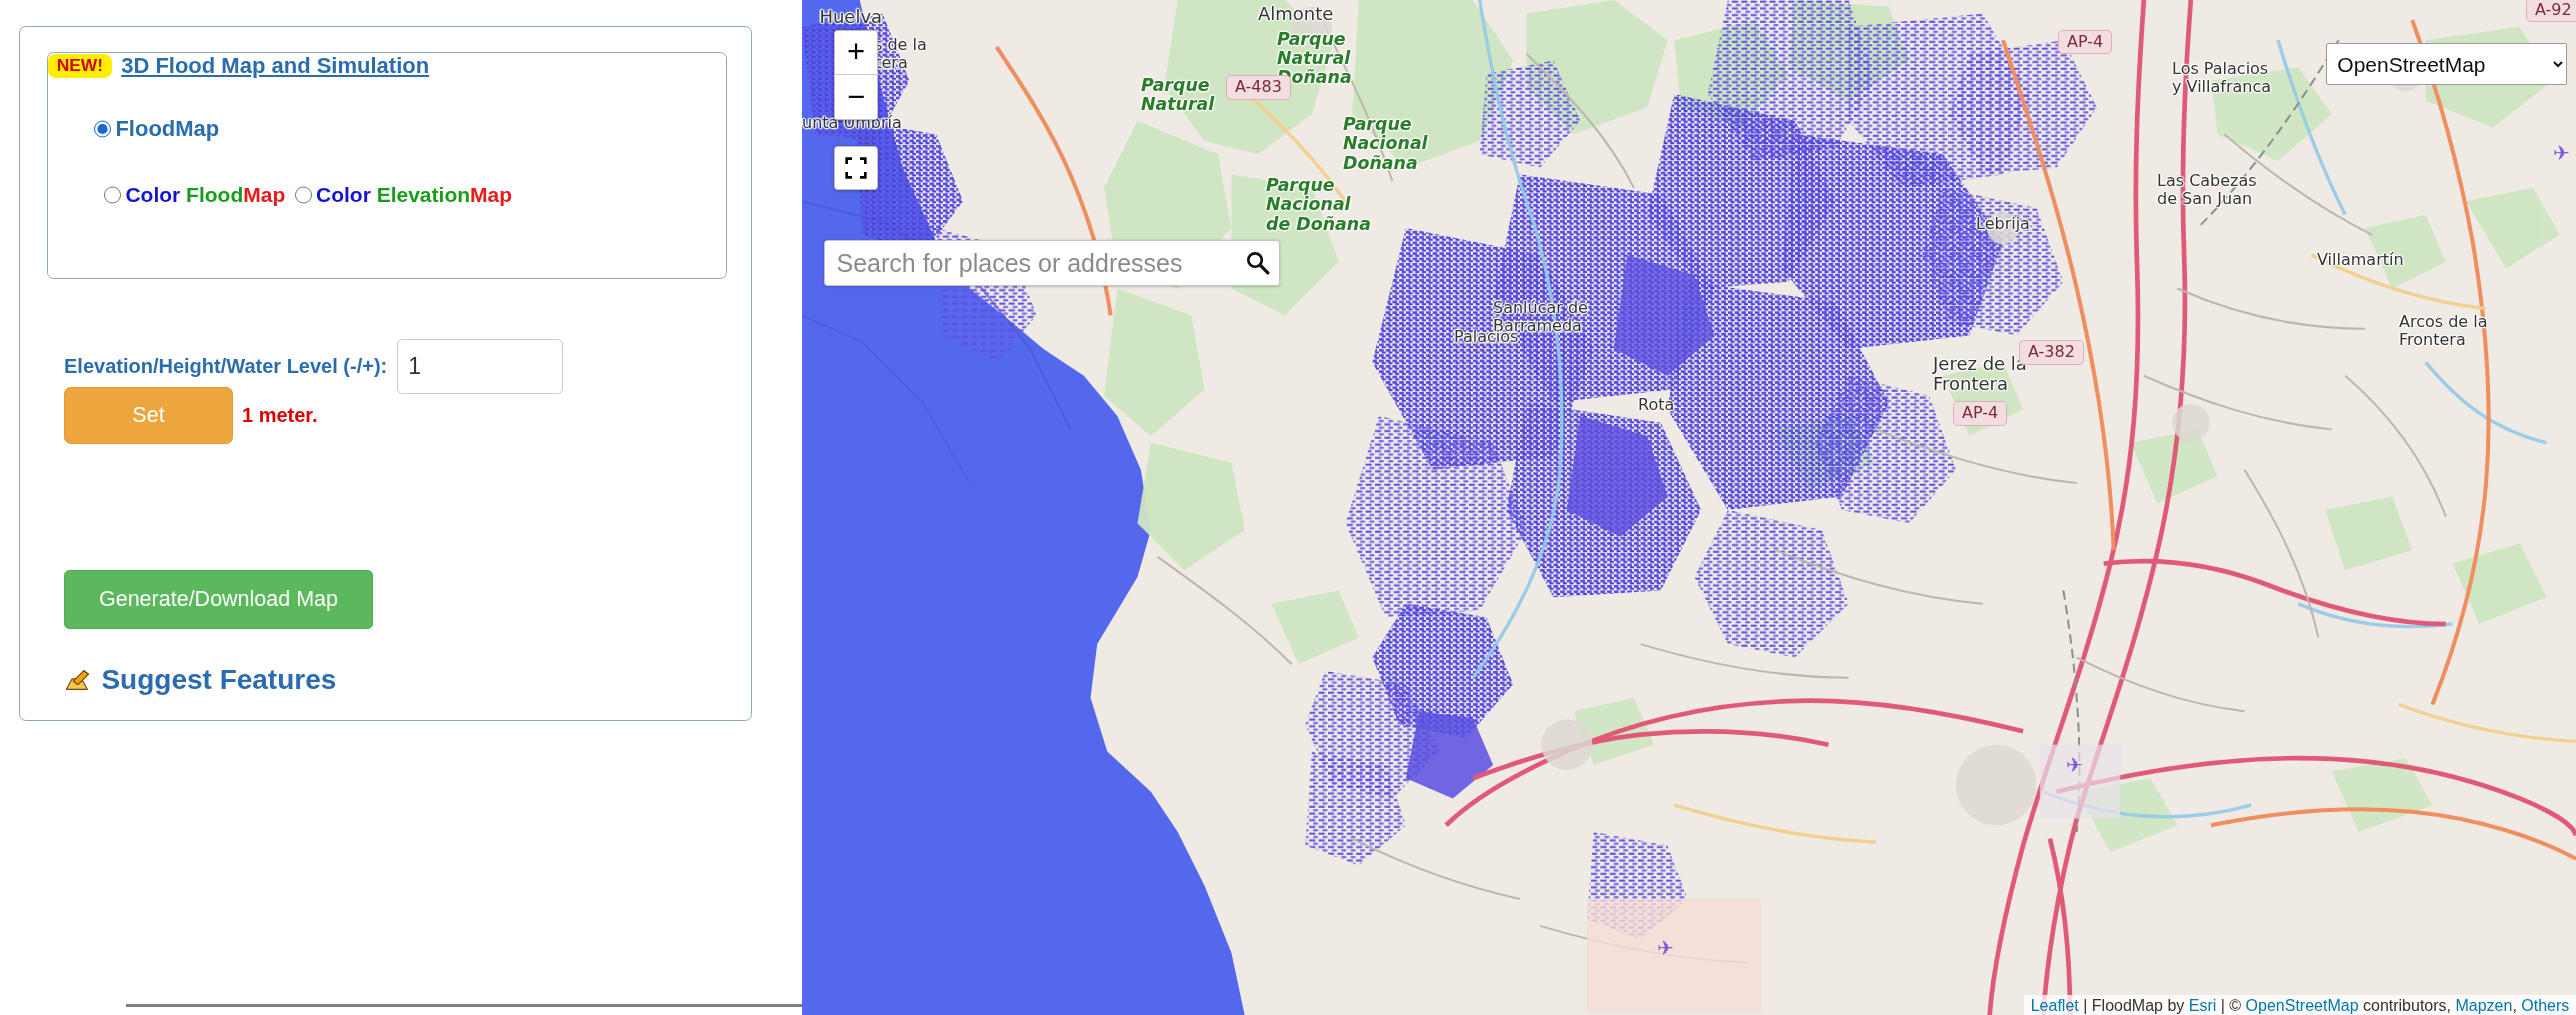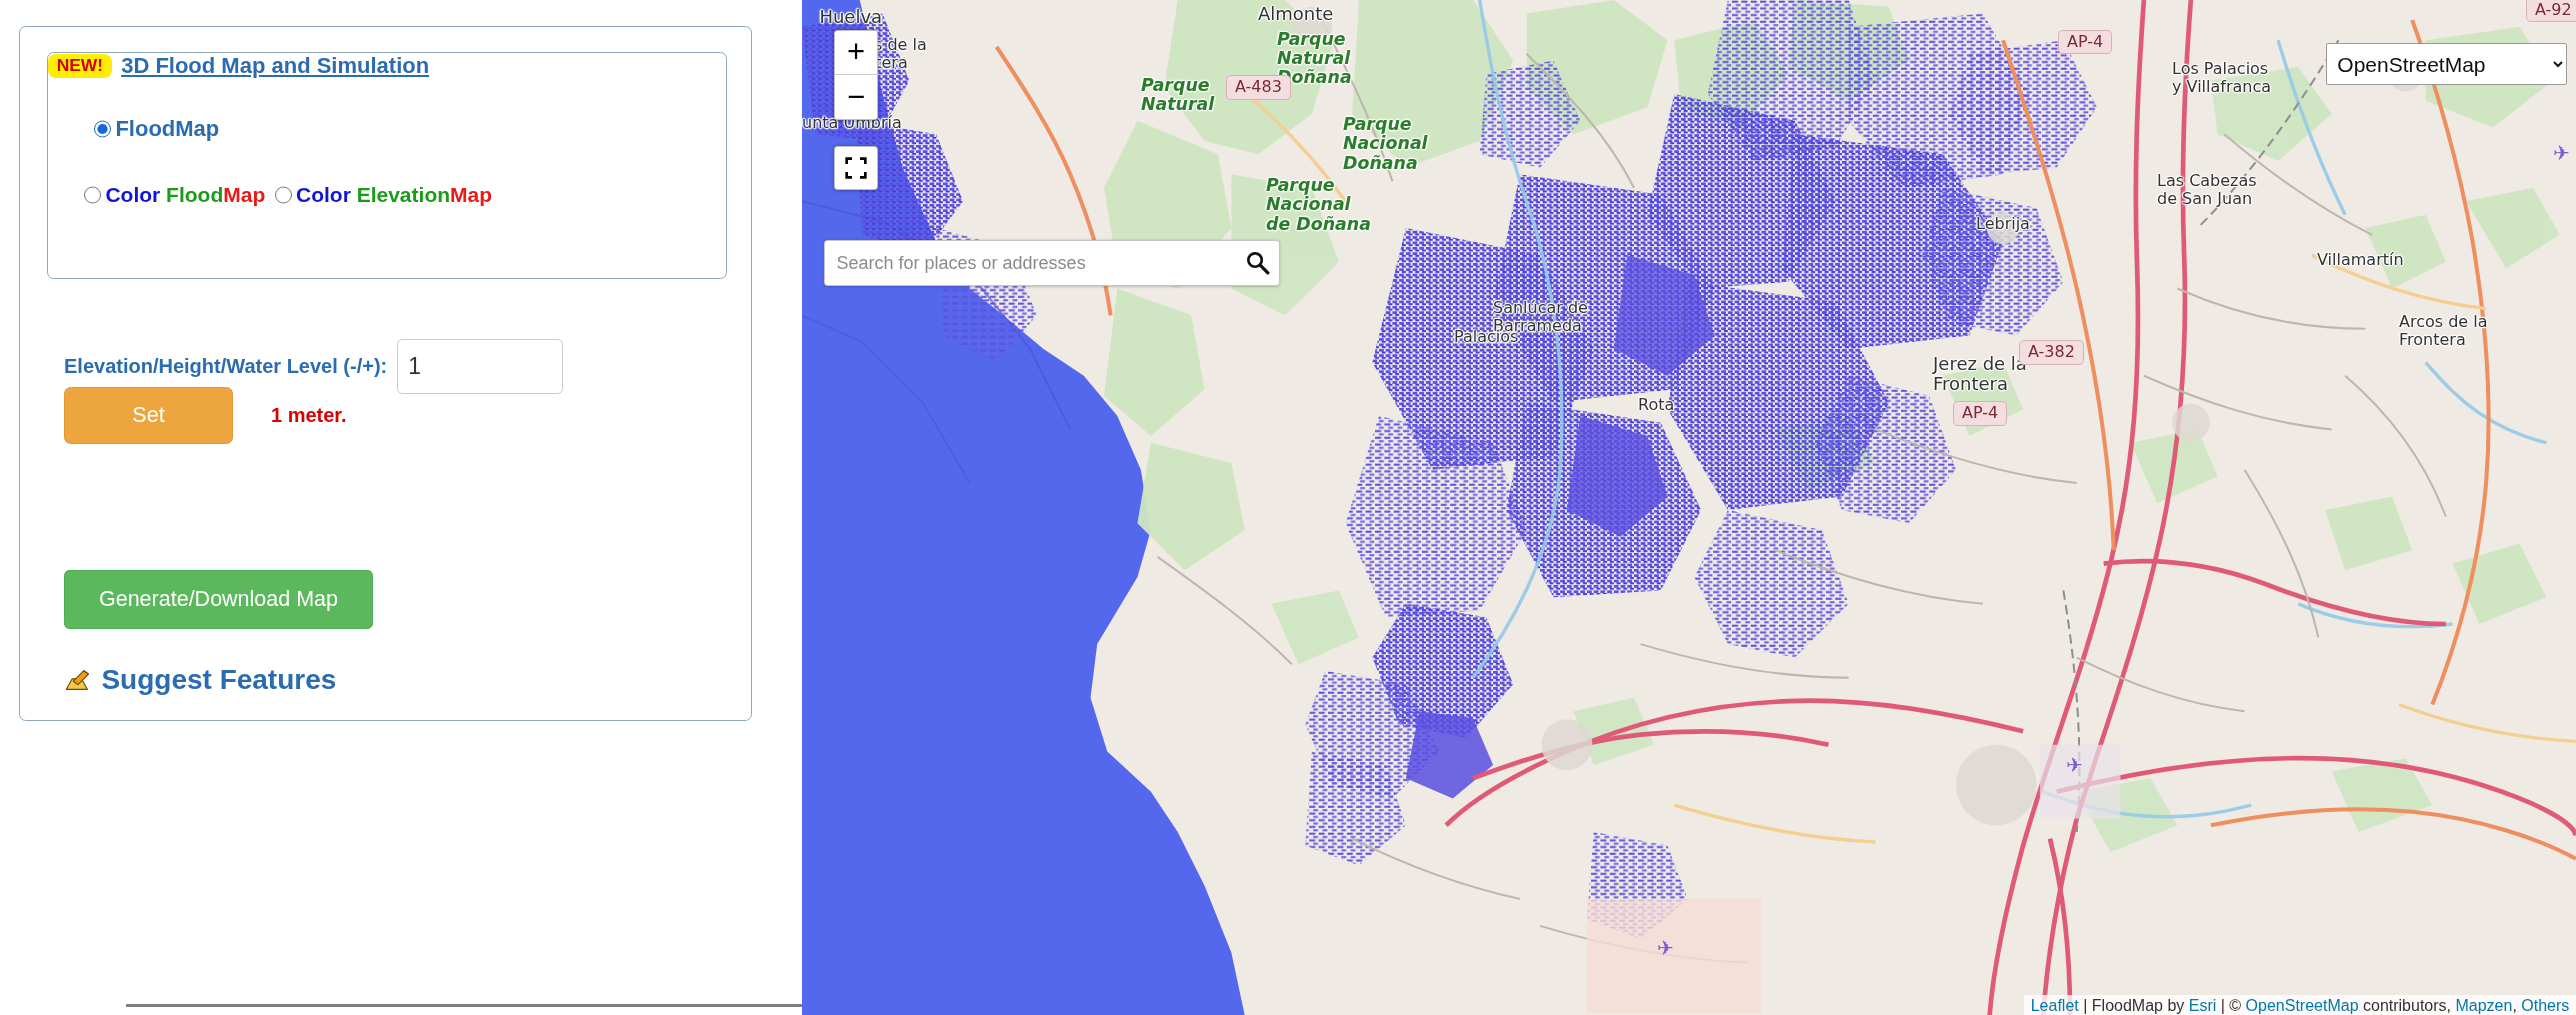--- a/index.html
+++ b/index.html
@@ -29,21 +29,21 @@
   .inner-box {
     position: absolute; left: 27px; top: 25.5px;
     width: 680px; height: 227px;
     border: 1.3px solid #8fa8bf;
     border-radius: 6.7px;
     background: #ffffff;
   }
 
   .radio-row { position: absolute; display: flex; align-items: center; }
   #radio-row-1 { left: 46px; top: 63px; }
-  #radio-row-2 { left: 36px; top: 130px; }
+  #radio-row-2 { left: 56px; top: 130px; }
   #new-row     { left: 46px; top: 170px; display: flex; align-items: center; }
 
   input[type="radio"] {
     width: 17.4px; height: 17.4px; margin: 0 4px 0 0;
     accent-color: #1569d6;
     vertical-align: middle;
     cursor: pointer;
   }
   .radio-label {
     font-size: 22px; font-weight: bold; color: #2b6cb0;
@@ -91,21 +91,21 @@
   #set-button {
     width: 169px; height: 57px;
     background: #eda63d;
     border: 0.7px solid #e09a2d;
     border-radius: 6.7px;
     color: #ffffff; font-size: 21.5px; font-weight: normal;
     font-family: "Liberation Sans", sans-serif;
     cursor: pointer;
   }
   #level-readout {
-    margin-left: 38px;
+    margin-left: 9px;
     font-size: 20px; font-weight: bold; color: #dd0000;
     white-space: nowrap;
     text-align: right;
   }
 
   #hint-block {
     position: absolute; left: 44px; top: 446px;
     width: 617px;
     font-size: 20px; font-weight: bold; color: #2b6cb0;
     line-height: 1.42;
@@ -177,21 +177,21 @@
     position: absolute; left: 21.5px; top: 240px;
     width: 456px; height: 46px;
     background: #fff;
     border: 1.3px solid #c4c4c4; border-radius: 3.4px;
     display: flex; align-items: center;
     box-shadow: 0 0.7px 2.7px rgba(0,0,0,.2);
     z-index: 40;
   }
   #search-input {
     flex: 1; border: none; outline: none;
-    font-size: 18px; color: #333;
+    font-size: 25px; color: #333;
     padding: 0 12px; background: transparent;
     font-family: "Liberation Sans", sans-serif;
   }
   #search-input::placeholder { color: #8b8b8b; }
   #search-icon-btn {
     width: 42px; height: 100%; border: none; background: transparent;
     display: flex; align-items: center; justify-content: center; cursor: pointer;
   }
 
   #layer-select-wrap {

